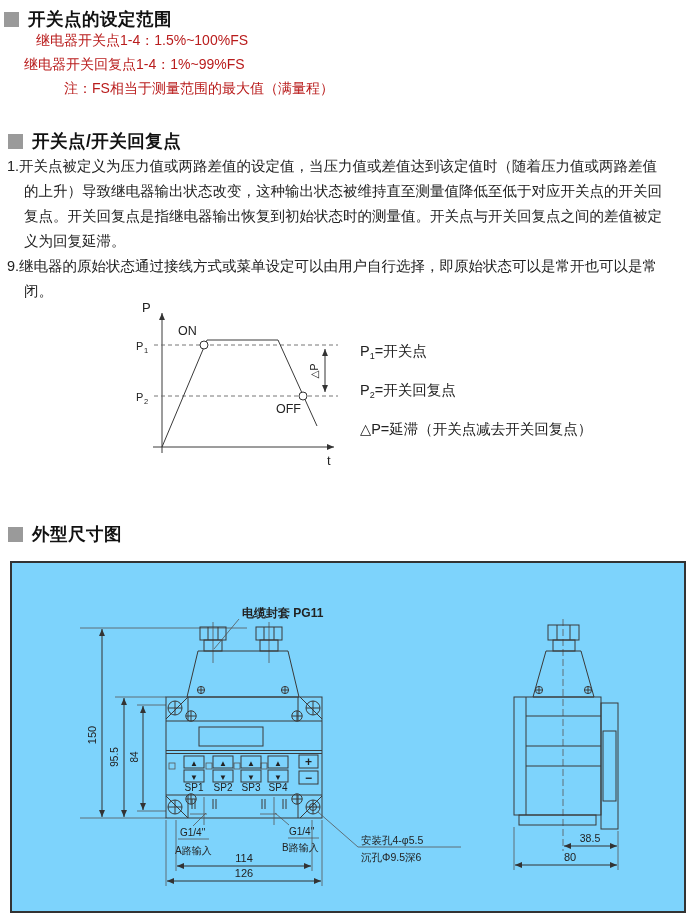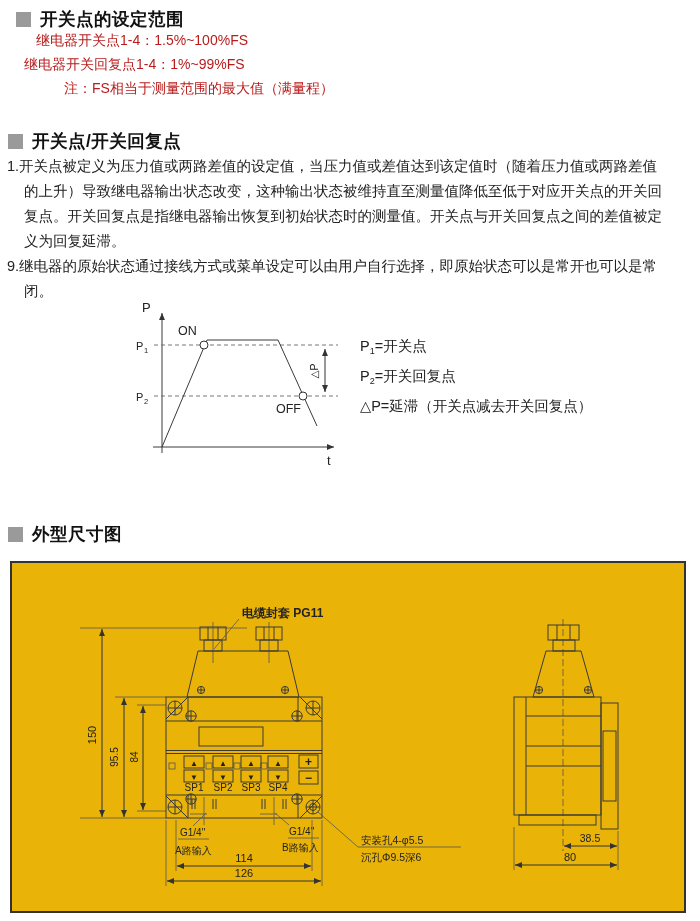--- a/index.html
+++ b/index.html
@@ -5,34 +5,34 @@
   html,body{margin:0;padding:0;background:#fff;}
   body{width:700px;height:921px;position:relative;overflow:hidden;
        font-family:"Liberation Sans","DejaVu Sans",sans-serif;color:#1a1a1a;}
   .abs{position:absolute;}
   .sec-head{display:flex;align-items:center;gap:9px;}
   .bullet{width:15px;height:15px;background:#9a9a9a;flex:0 0 auto;}
   .sec-title{font-size:17.5px;font-weight:bold;color:#111;letter-spacing:.5px;}
   .bodyline{font-size:14px;color:#b91c1c;}
   .para{font-size:14.5px;line-height:25px;color:#222;}
   .hang{padding-left:17px;text-indent:-17px;}
-  .legend{font-size:14.5px;line-height:25px;color:#222;}
+  .legend{font-size:14.5px;line-height:34px;color:#222;}
   .legend sub{font-size:9px;vertical-align:-3px;}
-  .dwgbox{border:2px solid #333;background:#eab308;text-decoration:underline;}
+  .dwgbox{border:2px solid #333;background:#7dd3fc;text-decoration:underline;}
   svg{display:block;}
   svg text{font-family:"Liberation Sans","DejaVu Sans",sans-serif;fill:#222;}
   .ln{stroke:#3a3a3a;stroke-width:1;fill:none;}
   .thin{stroke:#555;stroke-width:.8;fill:none;}
   .dash{stroke:#666;stroke-width:.9;stroke-dasharray:4 3;fill:none;}
   .dimln{stroke:#333;stroke-width:1;fill:none;}
 </style>
 </head>
 <body>
 
-<div class="abs sec-head" style="left:16px;top:7px;">
+<div class="abs sec-head" style="left:4px;top:7px;">
   <span class="bullet"></span>
   <span class="sec-title">开关点的设定范围</span>
 </div>
 <div class="abs bodyline" style="left:36px;top:32px;">继电器开关点1-4：1.5%~100%FS</div>
 <div class="abs bodyline" style="left:24px;top:56px;">继电器开关回复点1-4：1%~99%FS</div>
 <div class="abs bodyline" style="left:36px;top:80px;margin-left:28px;">注：FS相当于测量范围的最大值（满量程）</div>
 
 <div class="abs sec-head" style="left:8px;top:129px;">
   <span class="bullet"></span>
   <span class="sec-title">开关点/开关回复点</span>

